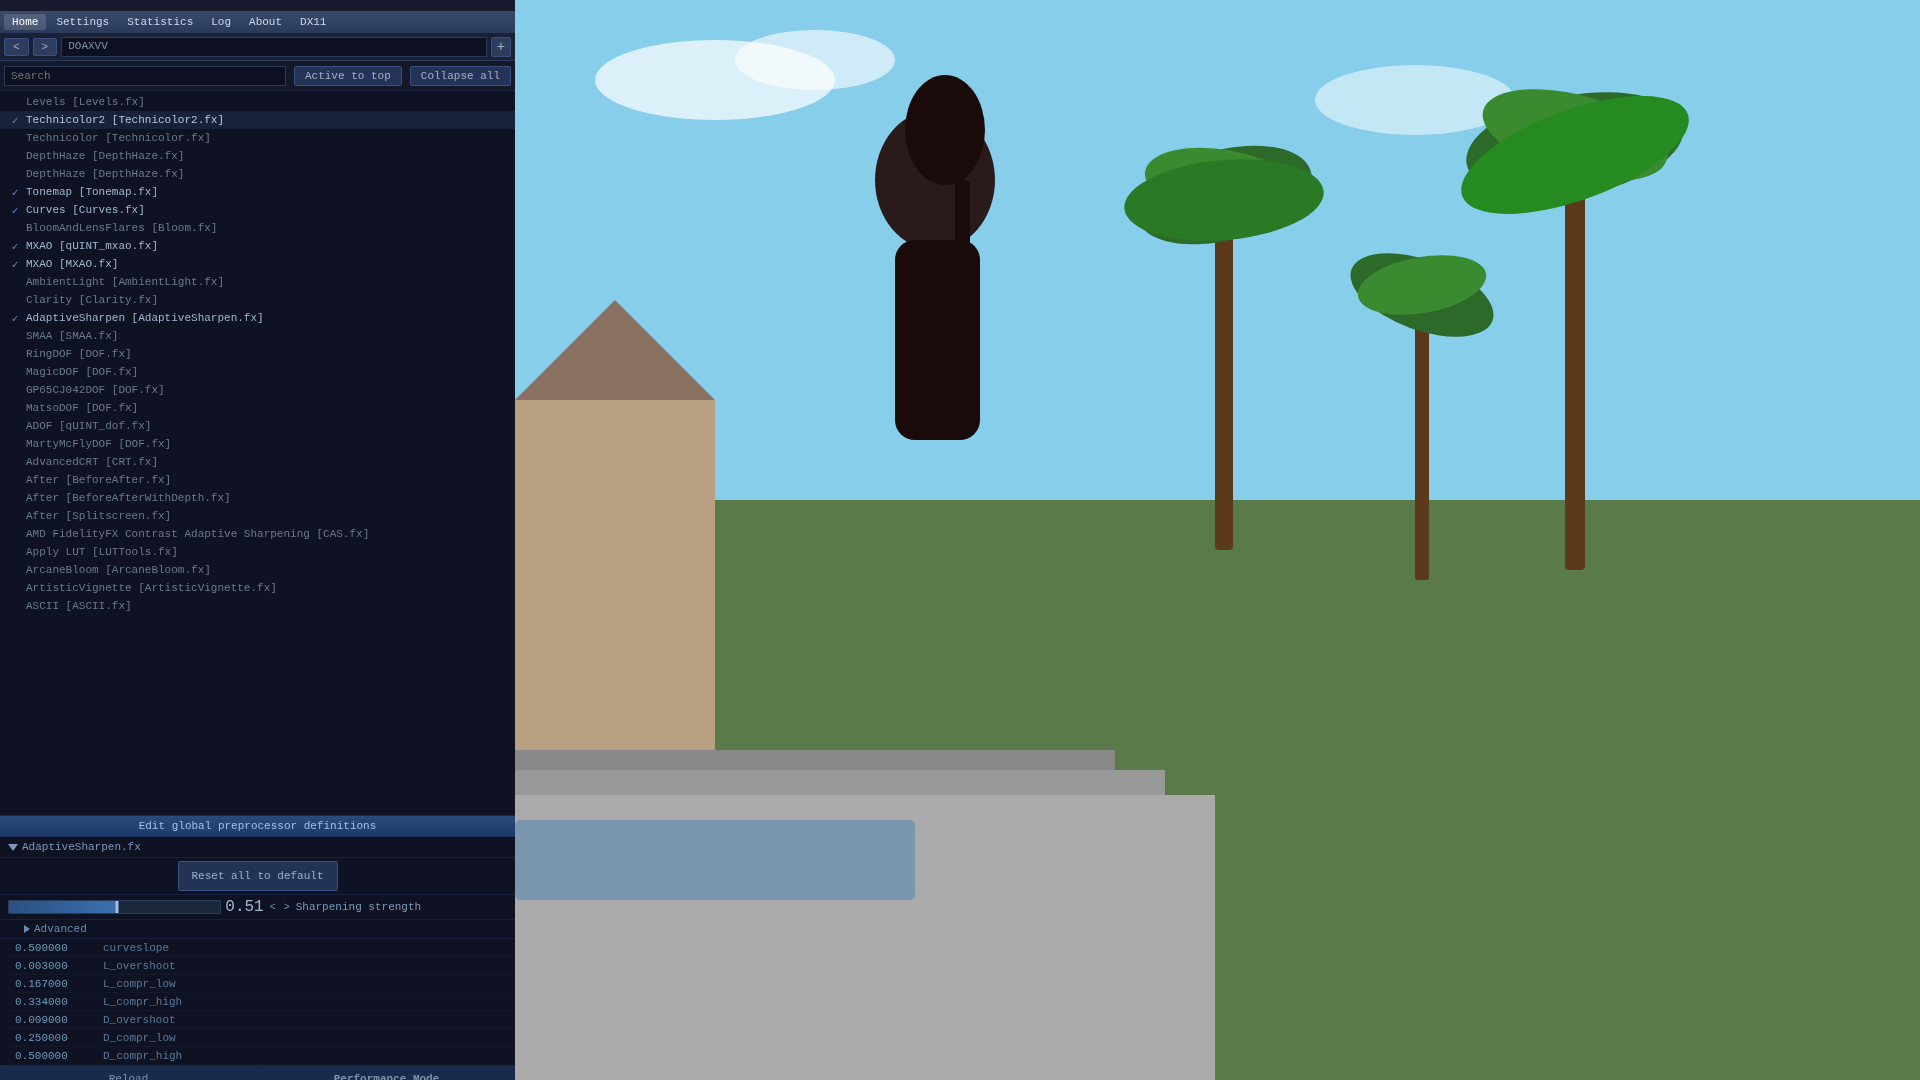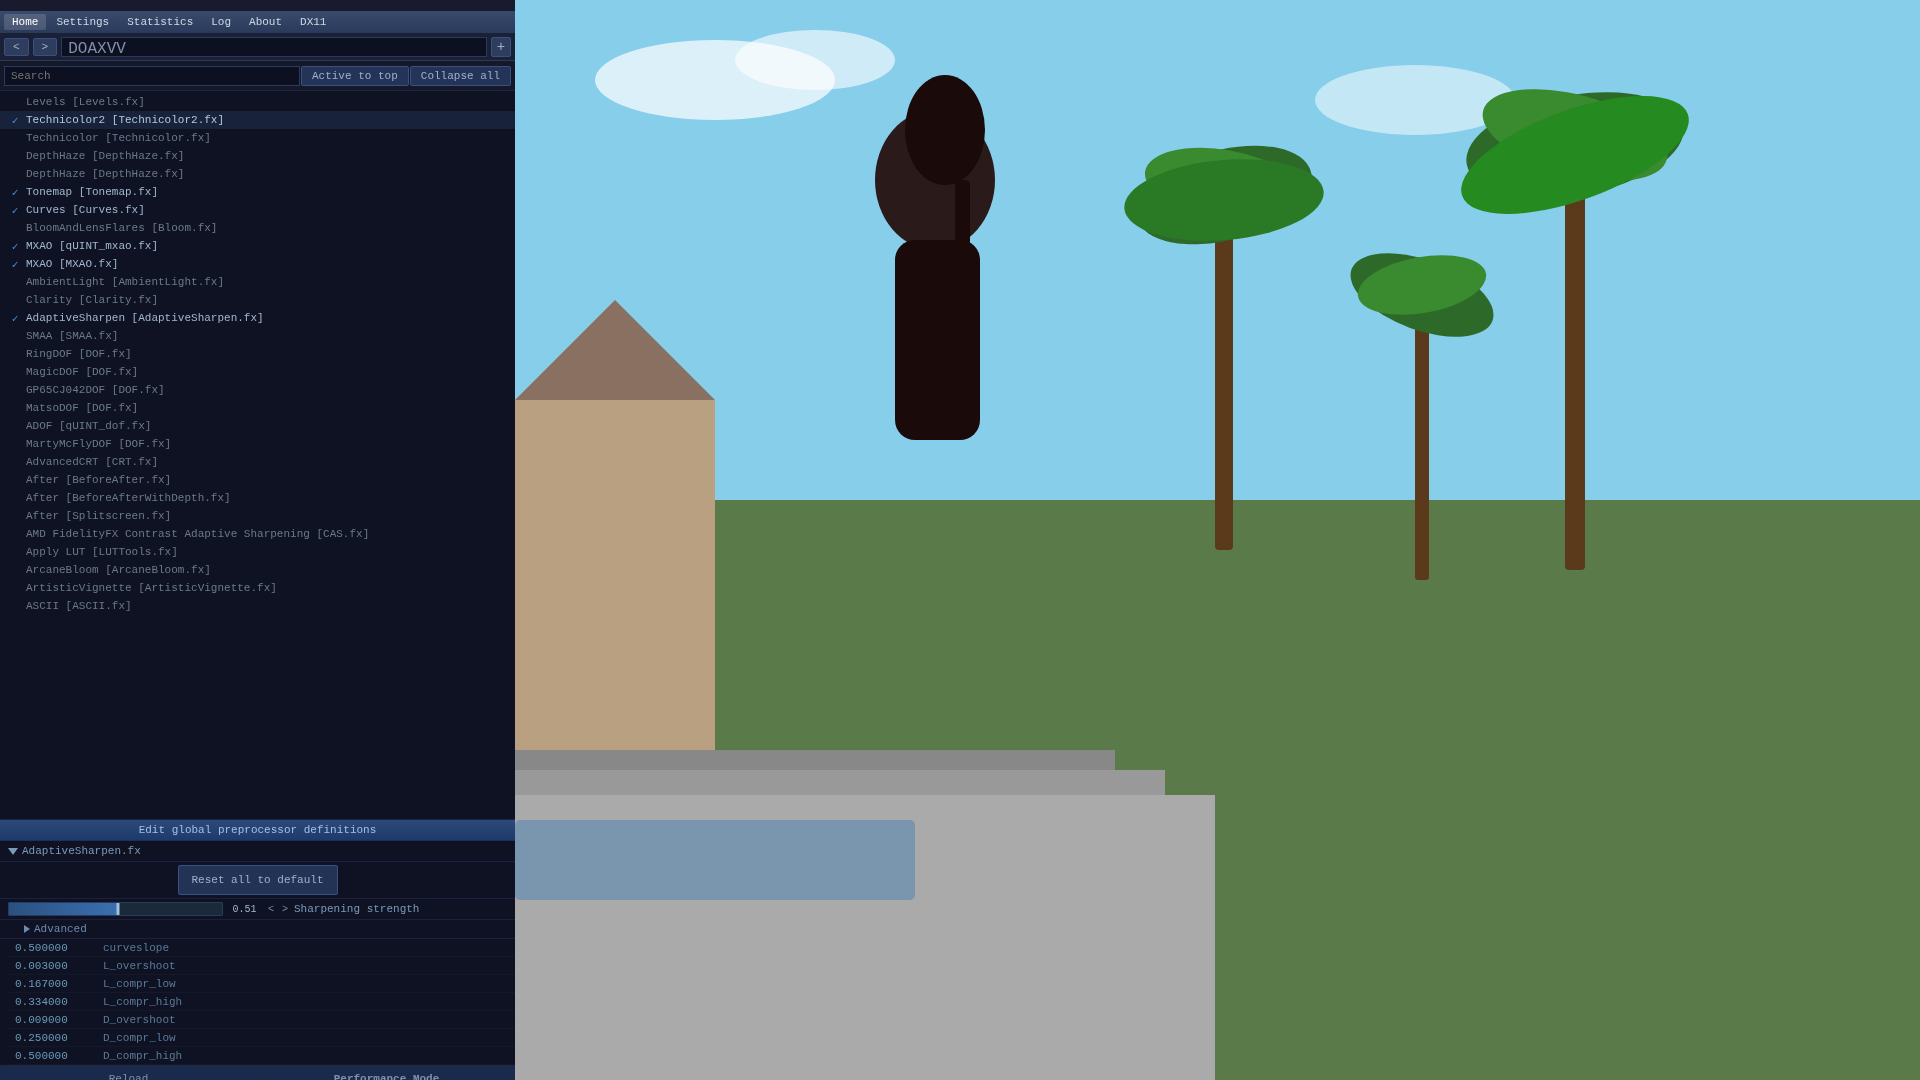--- a/index.html
+++ b/index.html
@@ -98,21 +98,21 @@
       font-family: 'Courier New', monospace;
       border-radius: 2px;
     }
 
     #path-display {
       flex: 1;
       background: #0d1020;
       border: 1px solid #2a3a5a;
       color: #8090a8;
       padding: 2px 6px;
-      font-size: 16px;
+      font-size: 11px;
       font-family: 'Courier New', monospace;
       height: 20px;
     }
 
     .toolbar-plus {
       background: rgba(60,80,120,0.6);
       border: 1px solid #3a5080;
       color: #a0b0c8;
       width: 20px;
       height: 20px;
@@ -124,21 +124,21 @@
       border-radius: 2px;
     }
 
     
     #search-bar {
       display: flex;
       align-items: center;
       background: #141828;
       height: 30px;
       padding: 4px;
-      gap: 1px;
+      gap: 8px;
       flex-shrink: 0;
       border-bottom: 1px solid #1e2840;
     }
 
     #search-input {
       flex: 1;
       background: #0d1020;
       border: 1px solid #2a3a5a;
       color: #8090a8;
       padding: 2px 6px;
@@ -296,21 +296,21 @@
       left: 51%;
       top: 0;
       width: 3px;
       height: 100%;
       background: #a0c0e0;
       transform: translateX(-50%);
     }
 
     .slider-value {
       color: #a0b8d0;
-      font-size: 10px;
+      font-size: 16px;
       min-width: 35px;
       text-align: center;
     }
 
     .slider-arrow {
       color: #6a8ab0;
       font-size: 10px;
       cursor: pointer;
       padding: 0 2px;
     }

